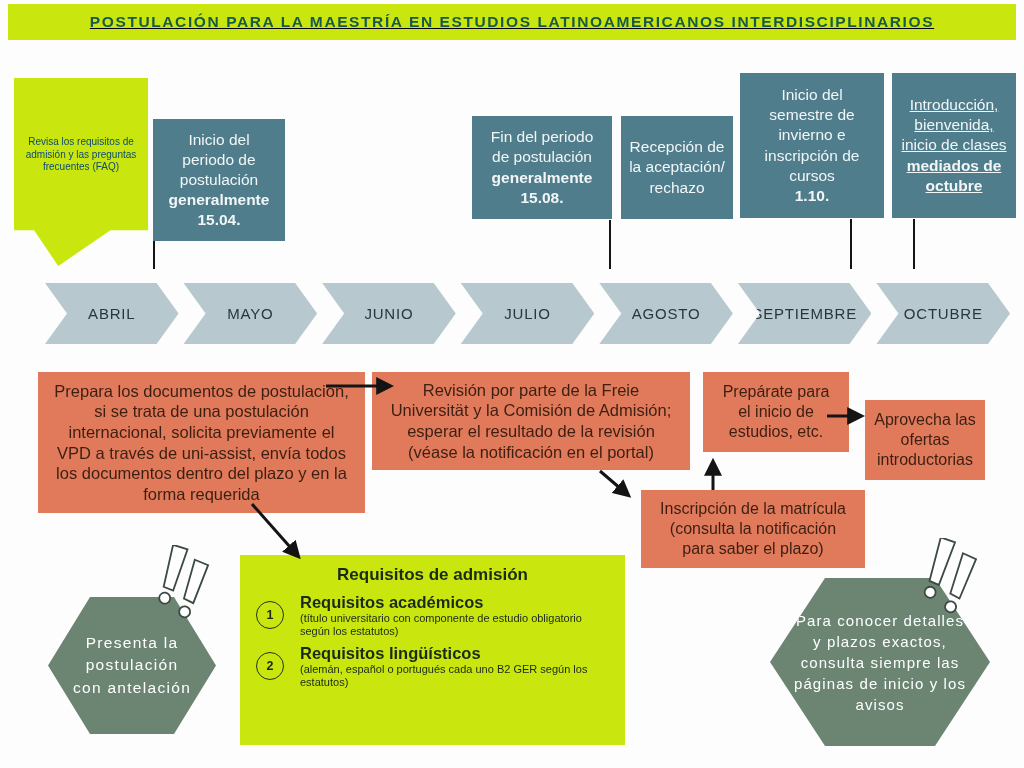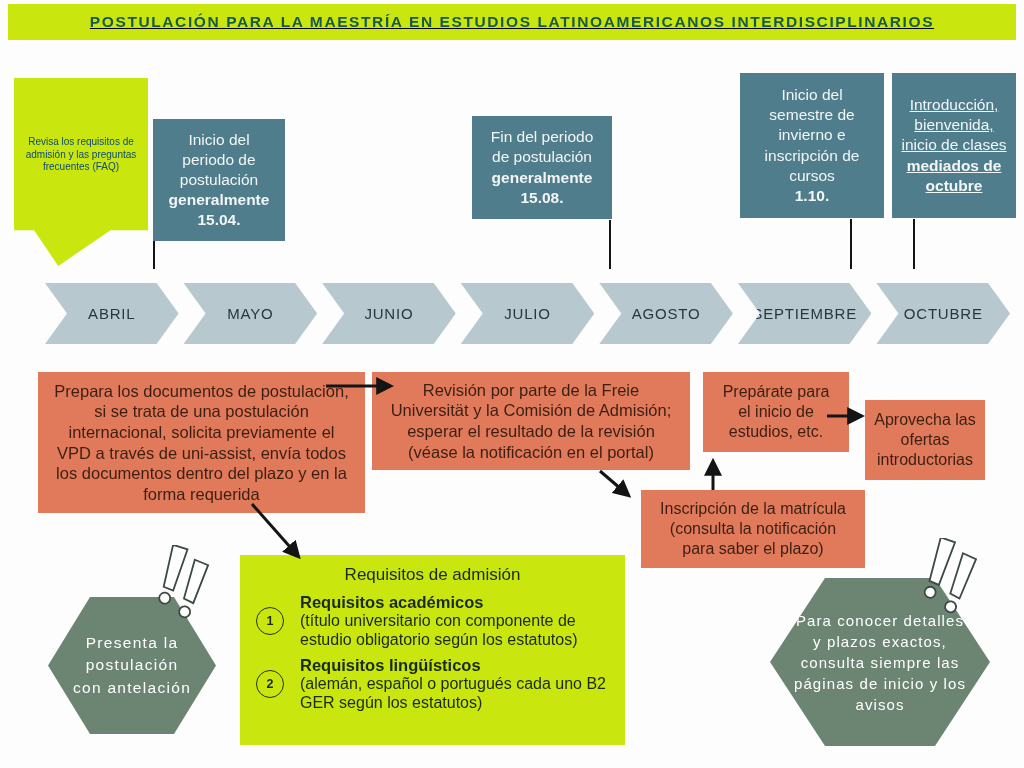--- a/index.html
+++ b/index.html
@@ -46,28 +46,28 @@
     font-size:16.5px; line-height:1.25; padding:8px 14px; }
   #org1 { left:38px;  top:372px; width:327px; height:141px; }
   #org2 { left:372px; top:372px; width:318px; height:98px;  }
   #org3 { left:703px; top:372px; width:146px; height:80px; font-size:16px; }
   #org4 { left:865px; top:372px; width:120px; height:80px; font-size:16px; padding:6px 6px;margin-top:28px; }
   #org5 { left:633px; top:490px; width:224px; height:78px; font-size:16px;margin-left:8px; }
 
   
   .reqbox { position:absolute; left:240px; top:555px; width:385px; height:190px;
     background:#c9e70f; color:#1b2a14; padding:10px 14px 8px 14px; }
-  .req-title { text-align:center; font-weight:normal; font-size:17px; margin-bottom:8px; }
+  .req-title { text-align:center; font-weight:bold; font-size:17px; margin-bottom:8px; }
   .req-row { display:grid; grid-template-columns:40px 1fr; column-gap:6px;
     align-items:center; margin-bottom:6px; }
   .req-circle { width:28px; height:28px; border:1.6px solid #24331f; border-radius:50%;
     display:flex; align-items:center; justify-content:center;
     font-size:12.5px; font-weight:bold; margin-left:2px; }
   .req-heading { font-weight:bold; font-size:16.5px; line-height:1.15; }
-  .req-detail  { font-size:16px; line-height:1.18; }
+  .req-detail  { font-size:11px; line-height:1.18; }
 
   
   .hex { position:absolute; background:#6c8573; color:#ffffff;
     clip-path:polygon(25% 0, 75% 0, 100% 50%, 75% 100%, 25% 100%, 0 50%);
     display:flex; align-items:center; justify-content:center; text-align:center; }
   #hexL { left:48px; top:597px; width:168px; height:137px;
     font-size:15.5px; line-height:1.45; letter-spacing:1.3px; }
   #hexL .hex-inner { width:126px; }
   #hexR { left:770px; top:578px; width:220px; height:168px;
     font-size:15px; line-height:1.4; letter-spacing:1.1px; }
@@ -91,20 +91,23 @@
     <div class="bubble-inner">Revisa los requisitos de admisión y las preguntas frecuentes (FAQ)</div>
   </div>
 
   <div class="tealbox" id="teal1">
     <div><span>Inicio del periodo de postulación</span>
       <span class="b">generalmente 15.04.</span></div>
   </div>
   <div class="tealbox" id="teal2">
     <div><span>Fin del periodo de postulación</span>
       <span class="b">generalmente 15.08.</span></div>
+  </div>
+  <div class="tealbox" id="teal3">
+    <div><span>Recepción de la aceptación/ rechazo</span></div>
   </div>
   <div class="tealbox" id="teal4">
     <div><span>Inicio del semestre de invierno e inscripción de cursos</span>
       <span class="b">1.10.</span></div>
   </div>
   <div class="tealbox" id="teal5">
     <div><span>Introducción, bienvenida, inicio de clases</span>
       <span class="b">mediados de octubre</span></div>
   </div>
 

